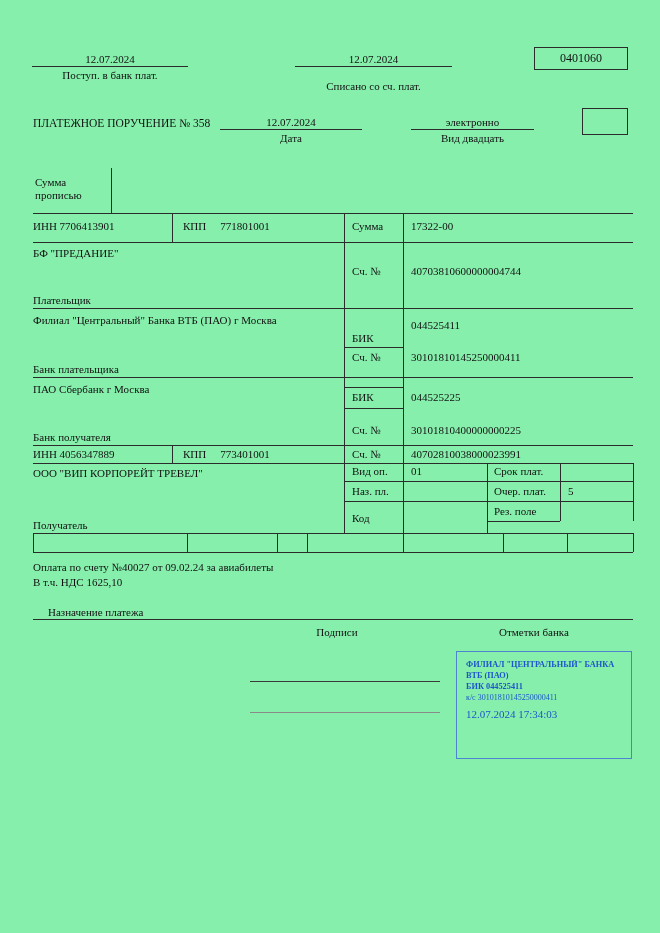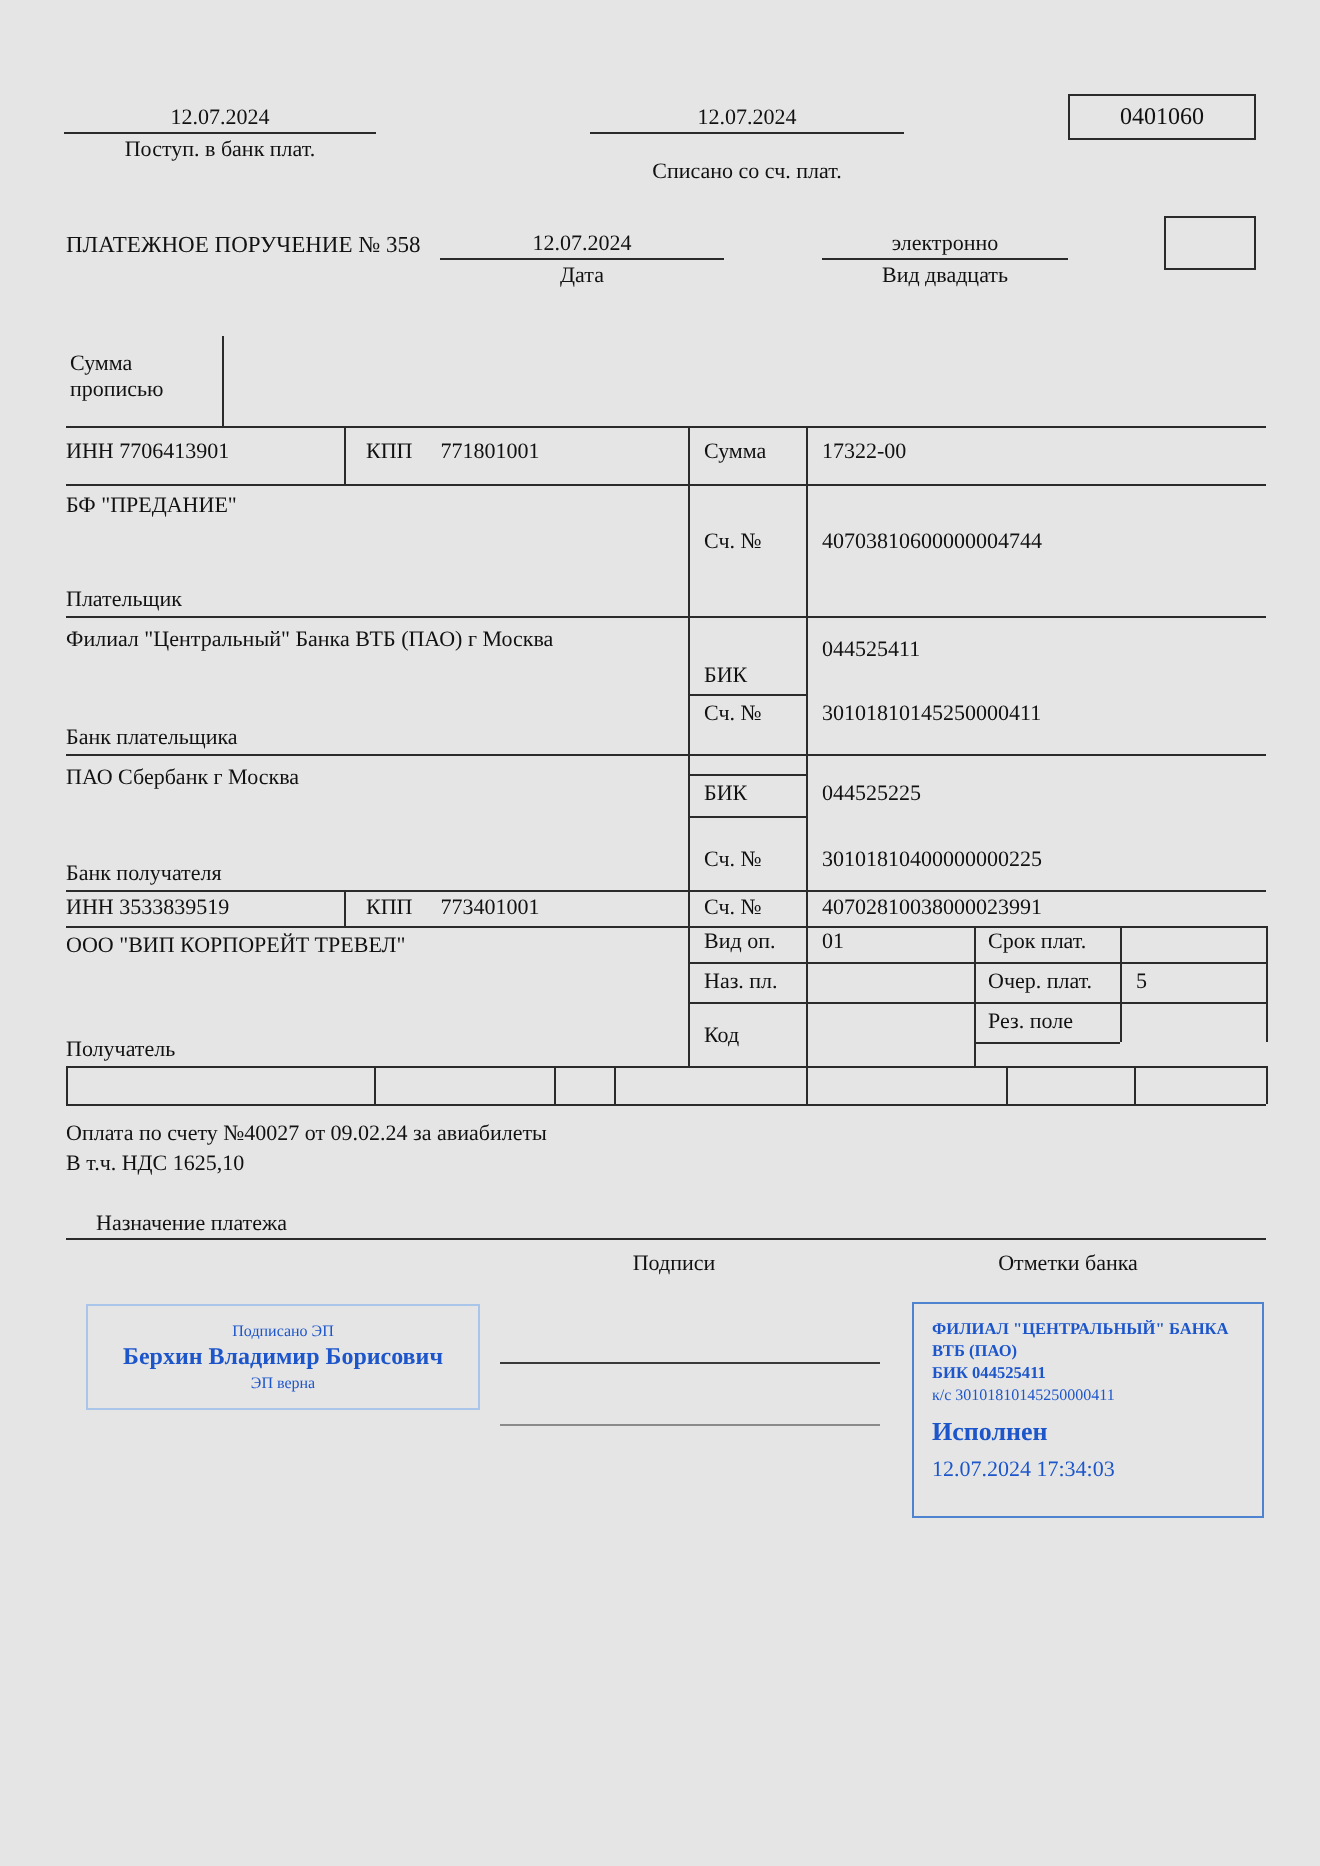--- a/index.html
+++ b/index.html
@@ -1,16 +1,16 @@
 <!DOCTYPE html>
 <html><head>
 <meta charset="utf-8">
 <style>
   html,body{margin:0;padding:0;background:#ffffff;}
-  .page{position:relative;width:660px;height:933px;background:#e5e5e5;overflow:hidden;
+  .page{position:relative;width:660px;height:933px;background:#86efac;overflow:hidden;
         font-family:"Liberation Serif","DejaVu Serif",serif;color:#111;}
   .t{position:absolute;font-size:11px;line-height:13px;white-space:nowrap;}
   .c{text-align:center;}
   .hl{position:absolute;height:1px;background:#2b2b2b;}
   .vl{position:absolute;width:1px;background:#2b2b2b;}
   .box{position:absolute;border:1.4px solid #2b2b2b;box-sizing:border-box;}
   .wrap{white-space:normal;}
   .kpp-gap{display:inline-block;width:14px;}
   .stamp-sign{position:absolute;left:43px;top:652px;width:197px;height:53px;
       border:1px solid #a9c5ea;box-sizing:border-box;display:flex;flex-direction:column;
@@ -100,21 +100,21 @@
   <div class="t" style="left:411px;top:351px">30101810145250000411</div>
   <div class="t" style="left:33px;top:363px">Банк плательщика</div>
 
   <div class="t" style="left:33px;top:383px">ПАО Сбербанк г Москва</div>
   <div class="t" style="left:352px;top:391px">БИК</div>
   <div class="t" style="left:411px;top:391px">044525225</div>
   <div class="t" style="left:352px;top:424px">Сч. №</div>
   <div class="t" style="left:411px;top:424px">30101810400000000225</div>
   <div class="t" style="left:33px;top:431px">Банк получателя</div>
 
-  <div class="t" style="left:33px;top:448px">ИНН 3533839519</div>
+  <div class="t" style="left:33px;top:448px">ИНН 4056347889</div>
   <div class="t" style="left:183px;top:448px"><span>КПП</span><span class="kpp-gap"></span><span>773401001</span></div>
   <div class="t" style="left:352px;top:448px">Сч. №</div>
   <div class="t" style="left:411px;top:448px">40702810038000023991</div>
 
   <div class="t" style="left:33px;top:467px">ООО "ВИП КОРПОРЕЙТ ТРЕВЕЛ"</div>
   <div class="t" style="left:352px;top:465px">Вид оп.</div>
   <div class="t" style="left:411px;top:465px">01</div>
   <div class="t" style="left:494px;top:465px">Срок плат.</div>
   <div class="t" style="left:352px;top:485px">Наз. пл.</div>
   <div class="t" style="left:494px;top:485px">Очер. плат.</div>
@@ -124,31 +124,25 @@
   <div class="t" style="left:33px;top:519px">Получатель</div>
 
   <div class="t" style="left:33px;top:561px">Оплата по счету №40027 от 09.02.24 за авиабилеты</div>
   <div class="t" style="left:33px;top:576px">В т.ч. НДС 1625,10</div>
   <div class="t" style="left:48px;top:606px">Назначение платежа</div>
   <div class="hl" style="left:33px;top:619px;width:600px"></div>
 
   <div class="t c" style="left:297px;top:626px;width:80px">Подписи</div>
   <div class="t c" style="left:474px;top:626px;width:120px">Отметки банка</div>
 
-  <div class="stamp-sign">
-    <div class="s1">Подписано ЭП</div>
-    <div class="s2">Берхин Владимир Борисович</div>
-    <div class="s1">ЭП верна</div>
-  </div>
 
   <div class="hl" style="left:250px;top:681px;width:190px;background:#3a3a3a"></div>
   <div class="hl" style="left:250px;top:712px;width:190px;background:#8a8a8a"></div>
 
   <div class="stamp-bank">
     <div class="b1">ФИЛИАЛ "ЦЕНТРАЛЬНЫЙ" БАНКА</div>
     <div class="b1">ВТБ (ПАО)</div>
     <div class="b1">БИК 044525411</div>
     <div class="b2">к/с 30101810145250000411</div>
-    <div class="b3">Исполнен</div>
     <div class="b4">12.07.2024 17:34:03</div>
   </div>
 
 </div>
 
 </body></html>

